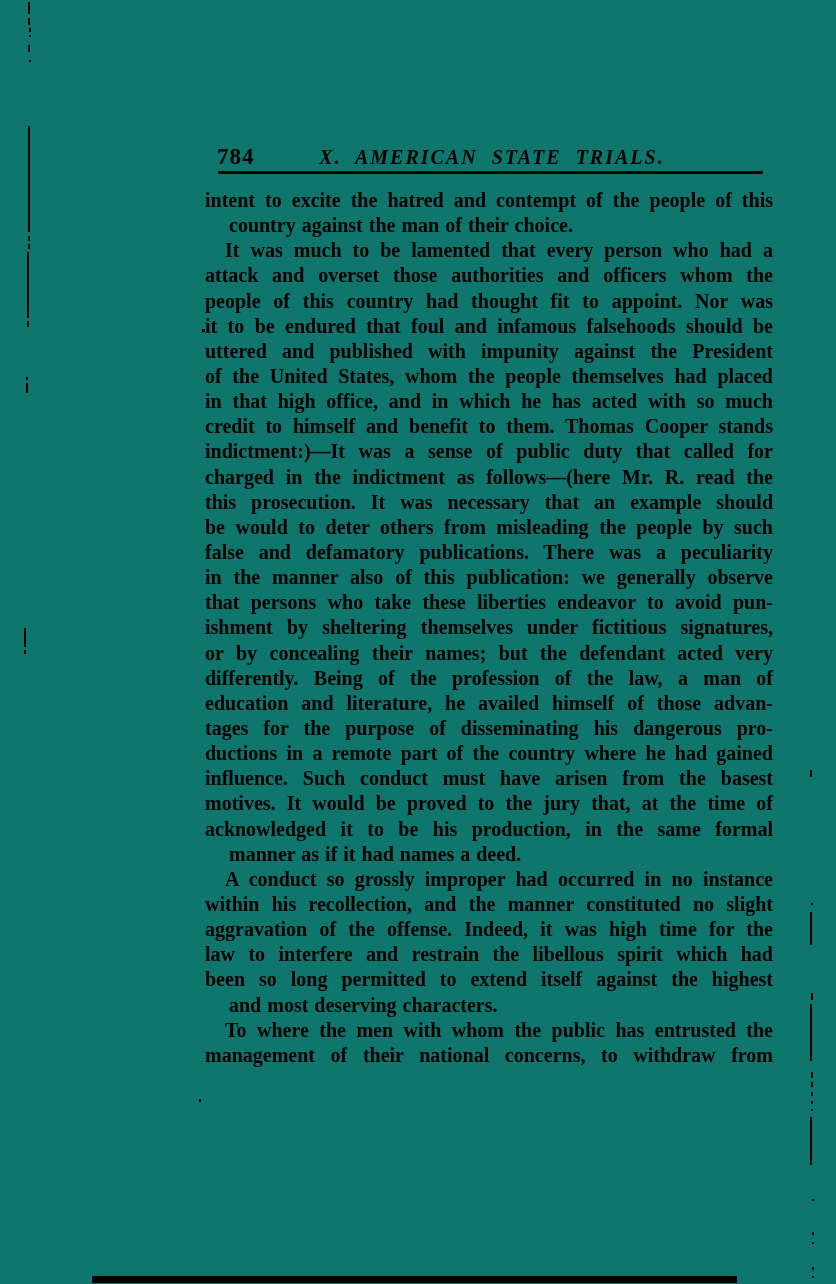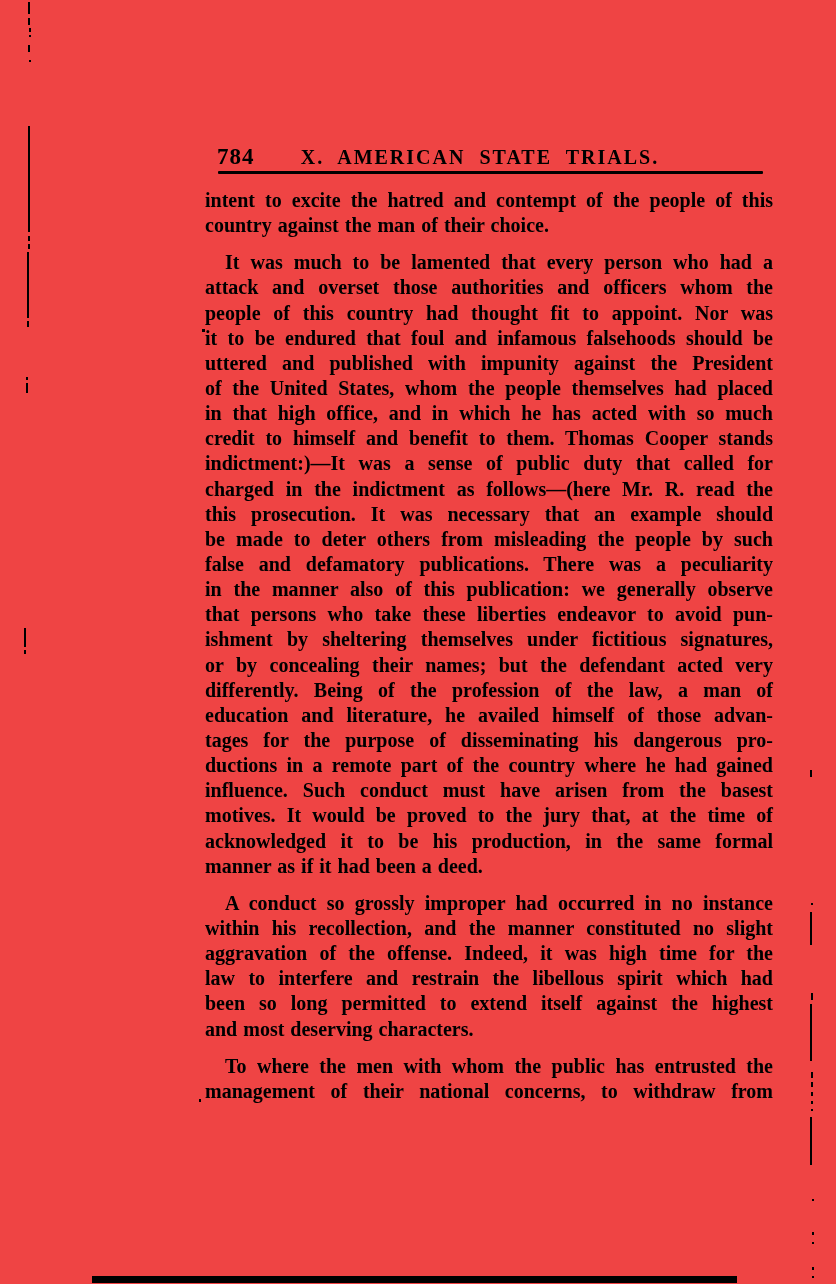--- a/index.html
+++ b/index.html
@@ -6,36 +6,37 @@
   body {
     width: 836px; height: 1284px;
     background: #ffffff;
     position: relative;
     overflow: hidden;
     font-family: "Liberation Serif", serif;
     color: #000;
   }
   .page {
     position: absolute; inset: 0;
-    background: #ef4444;
+    background: #0f766e;
   }
   
   .page-number {
     position: absolute;
     left: 217px; top: 144px;
     font-size: 23px;
     font-weight: bold;
     letter-spacing: 1px;
   }
   .running-title {
     position: absolute;
-    left: 480px; top: 146px;
+    left: 492px; top: 146px;
     transform: translateX(-50%);
     font-size: 20px;
     font-weight: bold;
+    font-style: italic;
     letter-spacing: 2px;
     word-spacing: 7px;
     white-space: nowrap;
   }
   .header-rule {
     position: absolute;
     left: 218px; top: 171px;
     width: 545px; height: 3px;
     background: #000;
     border-radius: 1px;
@@ -51,23 +52,24 @@
     word-spacing: 1px;
   }
   .line {
     text-align: justify;
     text-align-last: justify;
     -moz-text-align-last: justify;
     white-space: normal;
     height: 25.15px;
     overflow: visible;
   }
-  .line.indent { text-indent: 20px; margin-top: 12px; }
+  .line.indent { text-indent: 20px; }
   .line.para-end {
     text-align-last: left;
+    margin-left: 24px;
     -moz-text-align-last: left;
   }
   
   .mark {
     position: absolute;
     background: #000;
   }
 </style>
 </head>
 <body>
@@ -85,34 +87,34 @@
       <div class="line">attack and overset those authorities and officers whom the</div>
       <div class="line">people of this country had thought fit to appoint.  Nor was</div>
       <div class="line">it to be endured that foul and infamous falsehoods should be</div>
       <div class="line">uttered and published with impunity against the President</div>
       <div class="line">of the United States, whom the people themselves had placed</div>
       <div class="line">in that high office, and in which he has acted with so much</div>
       <div class="line">credit to himself and benefit to them.  Thomas Cooper stands</div>
       <div class="line">indictment:)—It was a sense of public duty that called for</div>
       <div class="line">charged in the indictment as follows—(here Mr. R. read the</div>
       <div class="line">this prosecution.  It was necessary that an example should</div>
-      <div class="line">be made to deter others from misleading the people by such</div>
+      <div class="line">be would to deter others from misleading the people by such</div>
       <div class="line">false and defamatory publications.  There was a peculiarity</div>
       <div class="line">in the manner also of this publication: we generally observe</div>
       <div class="line">that persons who take these liberties endeavor to avoid pun-</div>
       <div class="line">ishment by sheltering themselves under fictitious signatures,</div>
       <div class="line">or by concealing their names; but the defendant acted very</div>
       <div class="line">differently.  Being of the profession of the law, a man of</div>
       <div class="line">education and literature, he availed himself of those advan-</div>
       <div class="line">tages for the purpose of disseminating his dangerous pro-</div>
       <div class="line">ductions in a remote part of the country where he had gained</div>
       <div class="line">influence.  Such conduct must have arisen from the basest</div>
       <div class="line">motives.  It would be proved to the jury that, at the time of</div>
       <div class="line">acknowledged it to be his production, in the same formal</div>
-      <div class="line para-end">manner as if it had been a deed.</div>
+      <div class="line para-end">manner as if it had names a deed.</div>
       <div class="line indent">A conduct so grossly improper had occurred in no instance</div>
       <div class="line">within his recollection, and the manner constituted no slight</div>
       <div class="line">aggravation of the offense.  Indeed, it was high time for the</div>
       <div class="line">law to interfere and restrain the libellous spirit which had</div>
       <div class="line">been so long permitted to extend itself against the highest</div>
       <div class="line para-end">and most deserving characters.</div>
       <div class="line indent">To where the men with whom the public has entrusted the</div>
       <div class="line">management of their national concerns, to withdraw from</div>
     </div>
 

